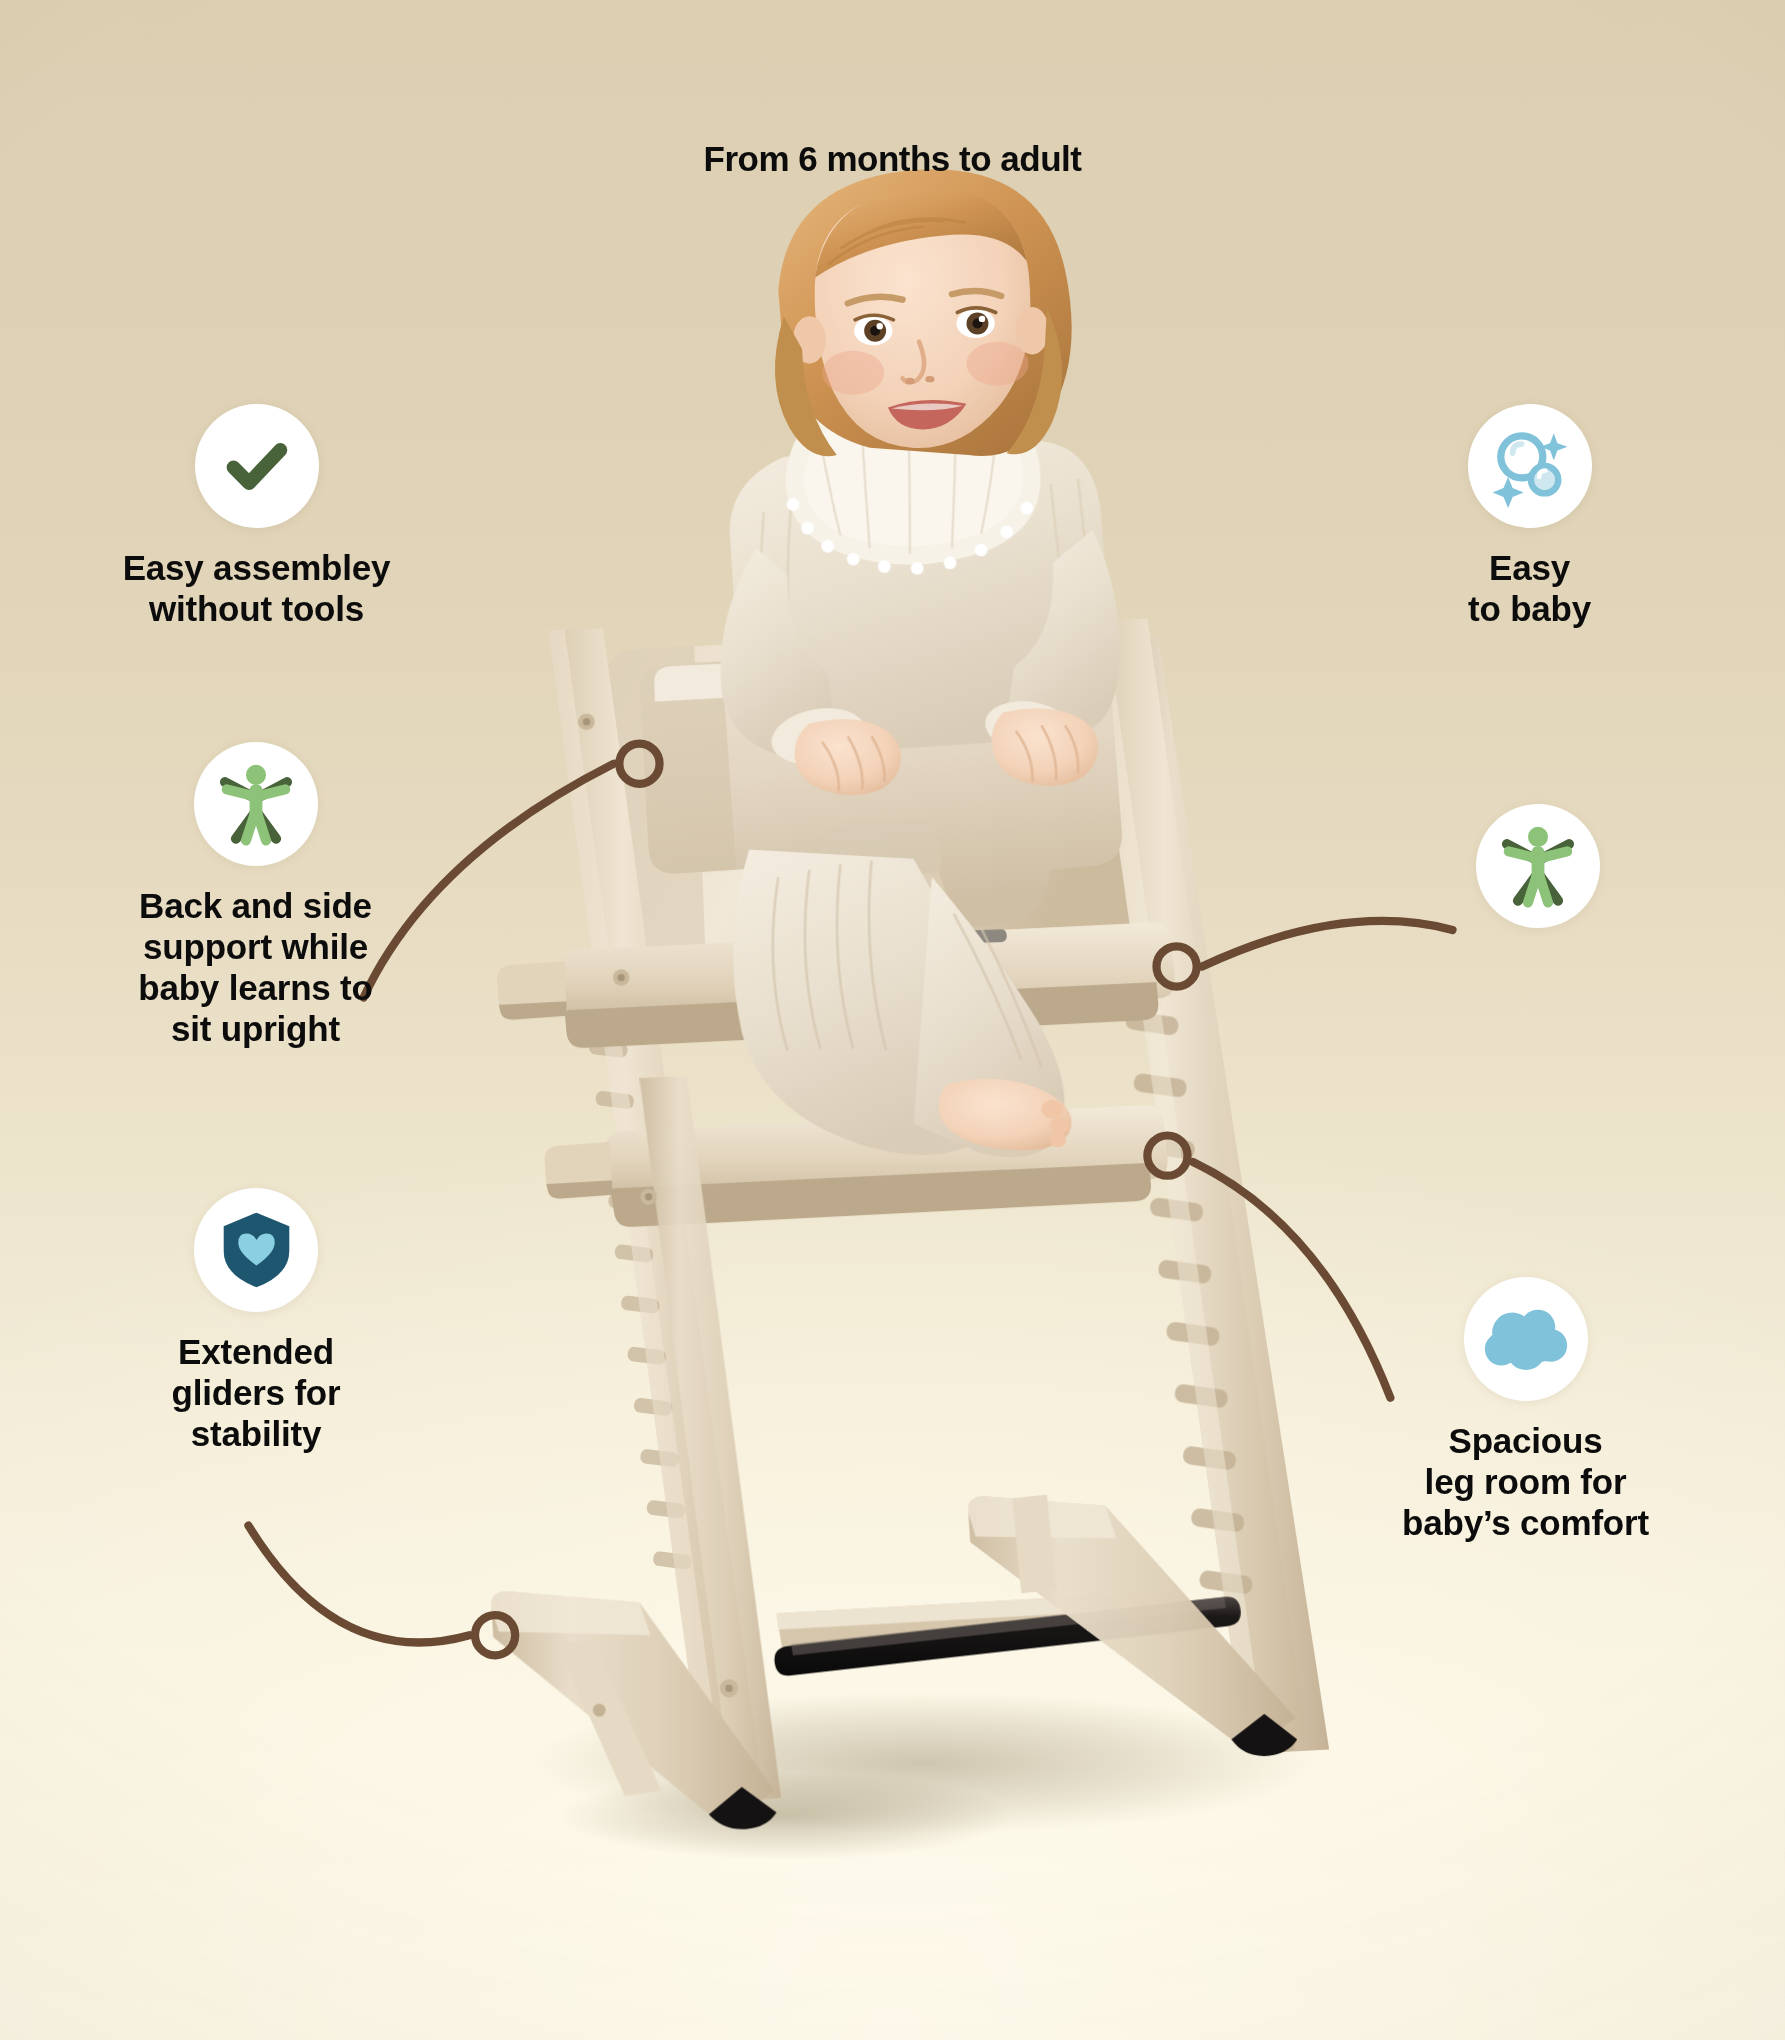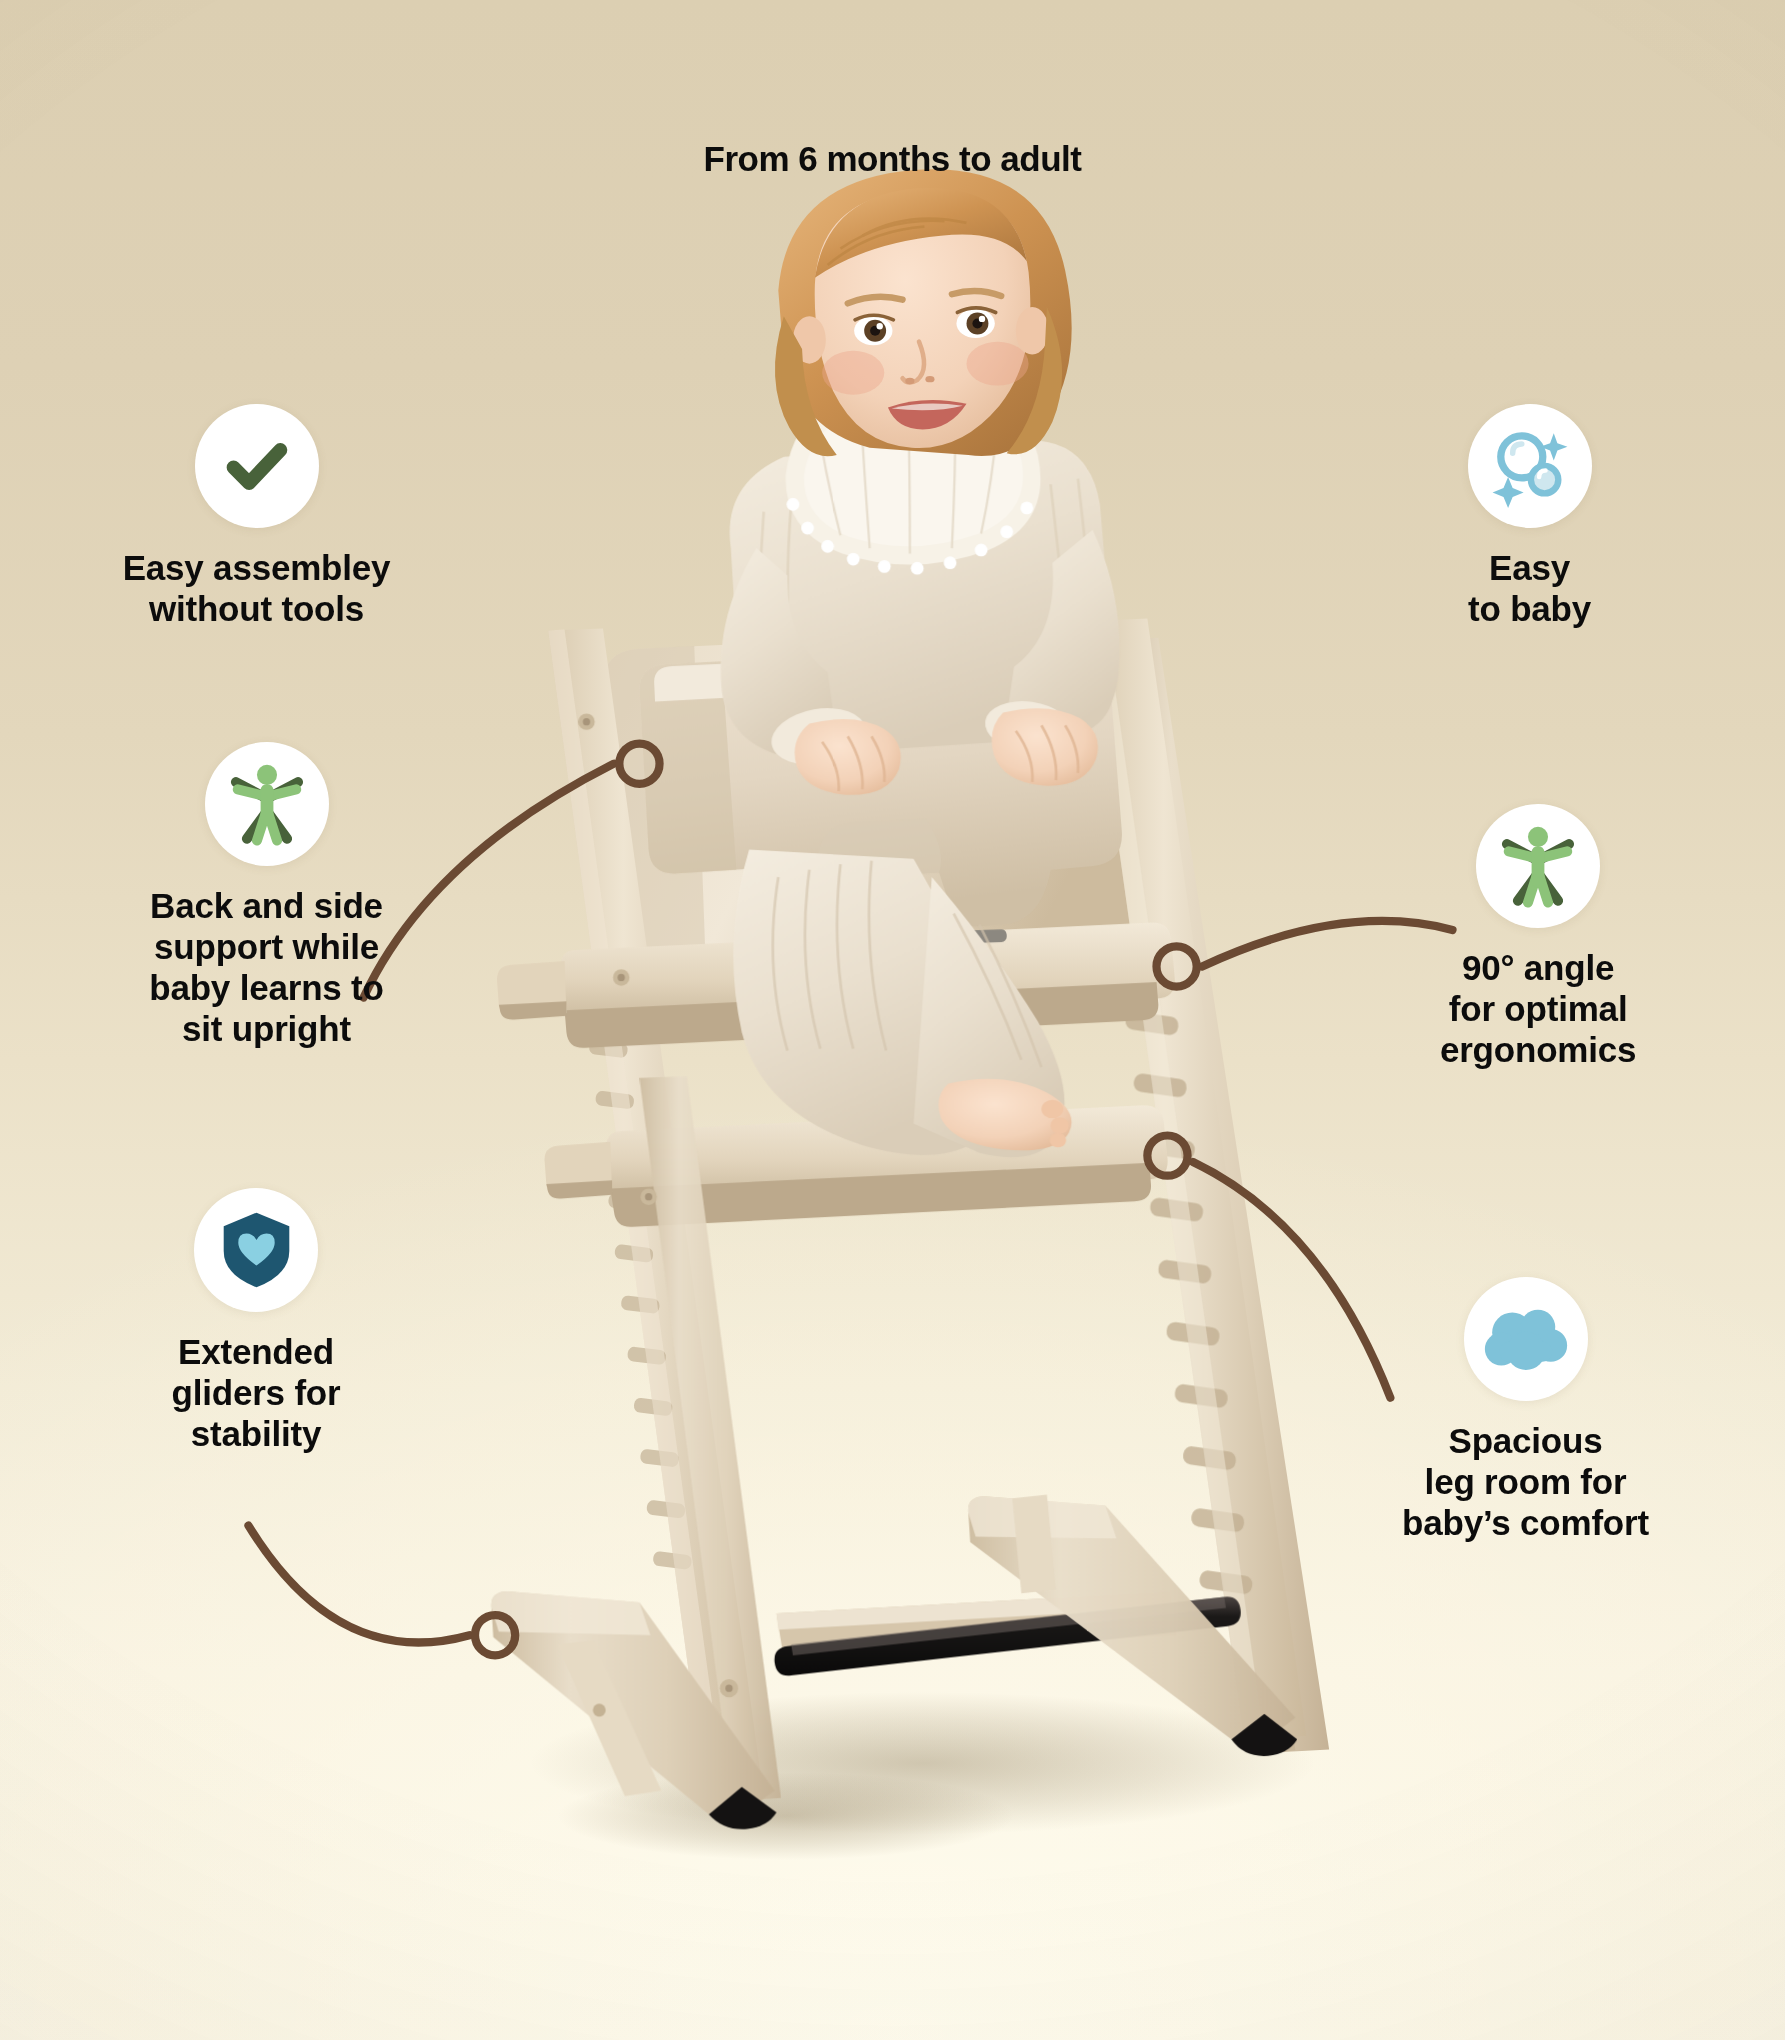--- a/index.html
+++ b/index.html
@@ -49,21 +49,21 @@
   }
   .badge svg{ display:block; }
   .flabel{
     margin-top:20px;
     font-size:35px; line-height:1.17; font-weight:700; color:#0C0C0C;
     letter-spacing:-0.2px; white-space:pre-line;
   }
 
   
   #f-assembly { left:37px;  top:404px;  width:439px; }
-  #f-support  { left:38px;  top:742px;  width:457px; }
+  #f-support  { left:27px;  top:742px;  width:457px; }
   #f-gliders  { left:55px;  top:1188px; width:402px; }
   
   #f-clean    { right:41px; top:404px;  width:429px; }
   #f-angle    { right:27.4px; top:804px;  width:439px; }
   #f-legroom  { right:22px; top:1277px; width:475px; }
 
   
   #connectors{ position:absolute; inset:0; pointer-events:none; }
   #connectors path{ fill:none; stroke:#6B4A33; stroke-width:9; stroke-linecap:round; }
   #connectors circle{ fill:none; stroke:#6B4A33; stroke-width:9; }
@@ -446,23 +446,20 @@
           <line x1="46" y1="38" x2="14" y2="30" stroke="#8CC379" stroke-width="11"></line>
           <line x1="46" y1="38" x2="78" y2="30" stroke="#8CC379" stroke-width="11"></line>
           <line x1="46" y1="52" x2="35" y2="86" stroke="#8CC379" stroke-width="11"></line>
           <line x1="46" y1="52" x2="57" y2="86" stroke="#8CC379" stroke-width="11"></line>
           <rect x="39" y="24" width="14" height="46" rx="7" fill="#8CC379" stroke="none"></rect>
           <circle cx="46" cy="14" r="11" fill="#8CC379" stroke="none"></circle>
         </g>
       </svg>
     </span>
   </div>
-  <div class="flabel">90° angle
-for optimal
-ergonomics</div>
 </div>
 
 <div class="feature" id="f-legroom">
   <div class="badge">
     <span>
       <svg width="86" height="64" viewBox="0 0 94 70">
         <g fill="#7FC2D9">
           <circle cx="32" cy="28" r="22"></circle>
           <circle cx="60" cy="22" r="19"></circle>
           <circle cx="74" cy="42" r="18"></circle>

